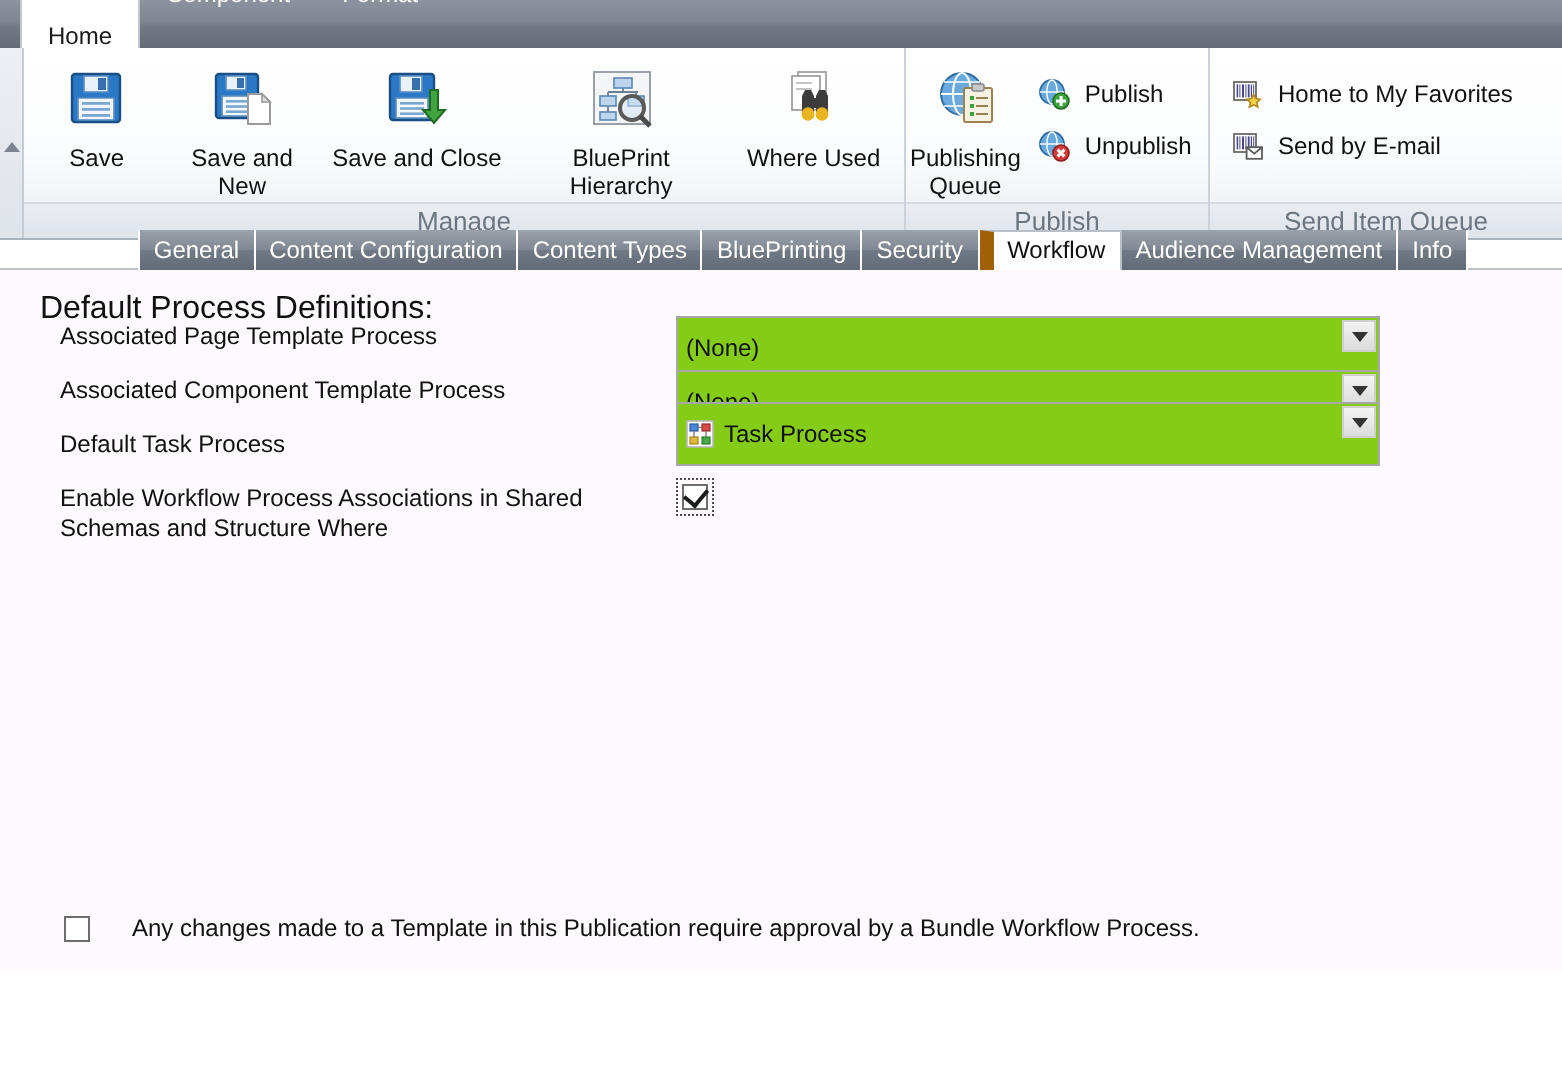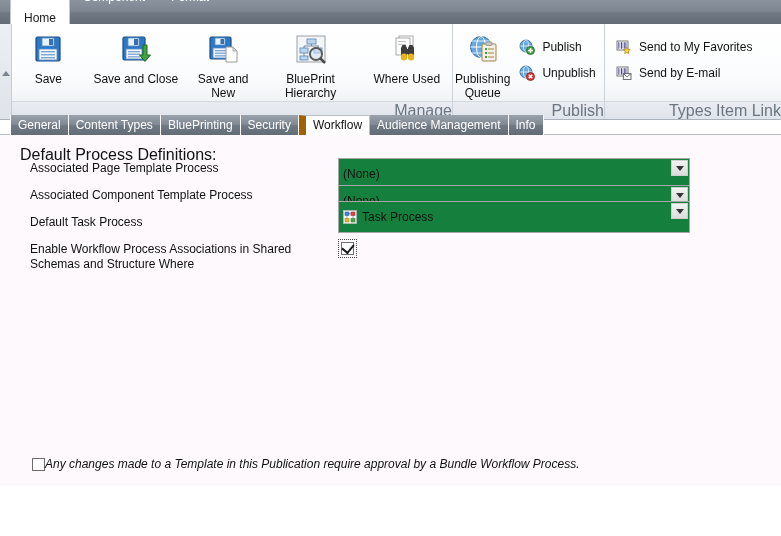--- a/index.html
+++ b/index.html
@@ -83,22 +83,22 @@
   .rgroup + .rgroup { border-left: 1px solid #ccd2da; }
   .rgroup-items {
     flex: 1;
     display: flex;
     align-items: flex-start;
     padding-top: 4px;
   }
   .rgroup-label {
     height: 17px;
     line-height: 17px;
-    text-align: right;
-    font-size: 16px;
+    text-align: center;
+    font-size: 13px;
     color: #6c7681;
     background: linear-gradient(to bottom, #e9edf2 0%, #dfe4eb 100%);
     border-top: 1px solid #d3d9e0;
   }
 
   
   .rbtn-big {
     width: 74px;
     display: flex;
     flex-direction: column;
@@ -133,23 +133,24 @@
   }
   .rbtn-small .ico { width: 18px; height: 16px; margin-right: 6px; display:flex; align-items:center; justify-content:center;}
   .rbtn-small .lbl { font-size: 12px; color: #111; }
 
   
   .ctab-strip {
     height: 15px;
     background: #ffffff;
     display: flex;
     align-items: flex-end;
-    padding-left: 10px;
-    box-sizing: border-box;
-    position: relative;
+    padding-left: 22px;
+    box-sizing: border-box;
+    position: relative;
+    justify-content: center;
   }
   .ctab-strip::after {
     content:"";
     position:absolute;
     left:0; right:0; bottom:0;
     height:1px;
     background:#b9bfc7;
   }
   .ctab {
     height: 20px;
@@ -191,21 +192,21 @@
   .frow-label {
     position: absolute;
     font-size: 12px;
     color: #111;
     line-height: 15px;
   }
 
   .ddl {
     position: absolute;
     height: 32px;
-    background: #15803d;
+    background: #84cc16;
     border: 1px solid #a7a6aa;
     box-sizing: border-box;
     display: flex;
     align-items: center;
     font-size: 12px;
     color: #111;
     padding-left: 4px;
     cursor: default;
     overflow: hidden;
     white-space: nowrap;
@@ -273,53 +274,53 @@
             <rect x="4" y="4" width="24" height="24" rx="1.5" fill="none" stroke="#1a4f86" stroke-width="1.2"></rect>
             <rect x="10" y="5" width="12" height="8" fill="#e8f2fb" stroke="#5a8cc0" stroke-width="0.8"></rect>
             <rect x="17" y="6" width="4" height="6" fill="#3a6fae"></rect>
             <rect x="7" y="16" width="18" height="11" fill="#f2f7fc" stroke="#5a8cc0" stroke-width="0.8"></rect>
             <rect x="9" y="18" width="14" height="1.4" fill="#7aa6d2"></rect>
             <rect x="9" y="21" width="14" height="1.4" fill="#7aa6d2"></rect>
             <rect x="9" y="24" width="14" height="1.4" fill="#7aa6d2"></rect>
           </svg>
         </span>
         <span class="lbl">Save</span>
-      </div>
-
-      <div class="rbtn-big wide">
-        <span class="ico">
-          <svg width="32" height="32" viewBox="0 0 32 32">
-            <rect x="3" y="4" width="22" height="23" rx="1.5" fill="#2b79c6" stroke="#1a4f86" stroke-width="1.2"></rect>
-            <rect x="8" y="5" width="11" height="8" fill="#e8f2fb" stroke="#5a8cc0" stroke-width="0.8"></rect>
-            <rect x="14" y="6" width="4" height="6" fill="#3a6fae"></rect>
-            <rect x="6" y="16" width="16" height="10" fill="#f2f7fc" stroke="#5a8cc0" stroke-width="0.8"></rect>
-            <rect x="8" y="18" width="12" height="1.3" fill="#7aa6d2"></rect>
-            <rect x="8" y="20.6" width="12" height="1.3" fill="#7aa6d2"></rect>
-            <rect x="8" y="23.2" width="12" height="1.3" fill="#7aa6d2"></rect>
-            <path d="M23 12 L23 22 L19.5 22 L25 28.5 L30.5 22 L27 22 L27 12 Z" fill="#3fa33f" stroke="#1f6b1f" stroke-width="1"></path>
-          </svg>
-        </span>
-        <span class="lbl">Save and Close</span>
       </div>
 
       <div class="rbtn-big">
         <span class="ico">
           <svg width="32" height="32" viewBox="0 0 32 32">
             <rect x="3" y="4" width="21" height="22" rx="1.5" fill="#2b79c6" stroke="#1a4f86" stroke-width="1.2"></rect>
             <rect x="8" y="5" width="10" height="7" fill="#e8f2fb" stroke="#5a8cc0" stroke-width="0.8"></rect>
             <rect x="13.5" y="6" width="3.5" height="5" fill="#3a6fae"></rect>
             <rect x="6" y="15" width="15" height="10" fill="#f2f7fc" stroke="#5a8cc0" stroke-width="0.8"></rect>
             <rect x="8" y="17" width="11" height="1.3" fill="#7aa6d2"></rect>
             <rect x="8" y="19.6" width="11" height="1.3" fill="#7aa6d2"></rect>
             <rect x="8" y="22.2" width="11" height="1.3" fill="#7aa6d2"></rect>
             <path d="M19 14 L26 14 L30 18 L30 29 L19 29 Z" fill="#ffffff" stroke="#9a9a9a" stroke-width="1"></path>
             <path d="M26 14 L26 18 L30 18 Z" fill="#dcdcdc" stroke="#9a9a9a" stroke-width="0.8"></path>
           </svg>
         </span>
         <span class="lbl">Save and New</span>
+      </div>
+
+      <div class="rbtn-big wide">
+        <span class="ico">
+          <svg width="32" height="32" viewBox="0 0 32 32">
+            <rect x="3" y="4" width="22" height="23" rx="1.5" fill="#2b79c6" stroke="#1a4f86" stroke-width="1.2"></rect>
+            <rect x="8" y="5" width="11" height="8" fill="#e8f2fb" stroke="#5a8cc0" stroke-width="0.8"></rect>
+            <rect x="14" y="6" width="4" height="6" fill="#3a6fae"></rect>
+            <rect x="6" y="16" width="16" height="10" fill="#f2f7fc" stroke="#5a8cc0" stroke-width="0.8"></rect>
+            <rect x="8" y="18" width="12" height="1.3" fill="#7aa6d2"></rect>
+            <rect x="8" y="20.6" width="12" height="1.3" fill="#7aa6d2"></rect>
+            <rect x="8" y="23.2" width="12" height="1.3" fill="#7aa6d2"></rect>
+            <path d="M23 12 L23 22 L19.5 22 L25 28.5 L30.5 22 L27 22 L27 12 Z" fill="#3fa33f" stroke="#1f6b1f" stroke-width="1"></path>
+          </svg>
+        </span>
+        <span class="lbl">Save and Close</span>
       </div>
 
       <div class="rbtn-big wide">
         <span class="ico">
           <svg width="32" height="32" viewBox="0 0 32 32">
             <rect x="2" y="3" width="28" height="26" fill="#f4f5f7" stroke="#9aa0a8" stroke-width="1"></rect>
             <rect x="12" y="6" width="9" height="5" fill="#bcd5ef" stroke="#5b86b5" stroke-width="0.8"></rect>
             <rect x="5" y="15" width="8" height="5" fill="#bcd5ef" stroke="#5b86b5" stroke-width="0.8"></rect>
             <rect x="19" y="15" width="8" height="5" fill="#bcd5ef" stroke="#5b86b5" stroke-width="0.8"></rect>
             <rect x="5" y="23" width="8" height="4" fill="#bcd5ef" stroke="#5b86b5" stroke-width="0.8"></rect>
@@ -421,21 +422,21 @@
                 <rect x="3.7" y="3.2" width="0.5" height="6.5"></rect>
                 <rect x="5" y="3.2" width="1" height="6.5"></rect>
                 <rect x="6.7" y="3.2" width="0.5" height="6.5"></rect>
                 <rect x="7.9" y="3.2" width="0.9" height="6.5"></rect>
                 <rect x="9.4" y="3.2" width="0.6" height="6.5"></rect>
                 <rect x="10.6" y="3.2" width="0.5" height="6.5"></rect>
               </g>
               <path d="M10.8 8.2 L11.8 10.3 L14.1 10.6 L12.4 12.2 L12.9 14.5 L10.8 13.4 L8.7 14.5 L9.2 12.2 L7.5 10.6 L9.8 10.3 Z" fill="#fcd24b" stroke="#b08a18" stroke-width="0.8"></path>
             </svg>
           </span>
-          <span class="lbl">Send to My Favorites</span>
+          <span class="lbl">Home to My Favorites</span>
         </div>
         <div class="rbtn-small">
           <span class="ico">
             <svg width="16" height="16" viewBox="0 0 16 16">
               <rect x="1" y="2" width="11" height="9" fill="#ffffff" stroke="#6a6a6a" stroke-width="0.9"></rect>
               <g fill="#4a4a8a">
                 <rect x="2.3" y="3.2" width="0.8" height="6.5"></rect>
                 <rect x="3.7" y="3.2" width="0.5" height="6.5"></rect>
                 <rect x="5" y="3.2" width="1" height="6.5"></rect>
                 <rect x="6.7" y="3.2" width="0.5" height="6.5"></rect>
@@ -444,27 +445,28 @@
                 <rect x="10.6" y="3.2" width="0.5" height="6.5"></rect>
               </g>
               <rect x="7.3" y="8.6" width="7.7" height="5.8" fill="#ffffff" stroke="#5a5a5a" stroke-width="0.9"></rect>
               <path d="M7.3 8.6 L11.15 11.8 L15 8.6" fill="none" stroke="#5a5a5a" stroke-width="0.9"></path>
             </svg>
           </span>
           <span class="lbl">Send by E-mail</span>
         </div>
       </div>
     </div>
-    <div class="rgroup-label">Types Item Link</div>
+    <div class="rgroup-label">Send Item Queue</div>
   </div>
 
 </div>
 
 <div class="ctab-strip">
   <div class="ctab">General</div>
+  <div class="ctab">Content Configuration</div>
   <div class="ctab">Content Types</div>
   <div class="ctab">BluePrinting</div>
   <div class="ctab">Security</div>
   <div class="ctab active">Workflow</div>
   <div class="ctab">Audience Management</div>
   <div class="ctab">Info</div>
 </div>
 
 <div class="form-area">
 
@@ -505,15 +507,15 @@
         <i></i>
       </span>
   </div>
 
   <div class="frow-label" style="left:30px; top:107px; width:300px;">Enable Workflow Process Associations in Shared Schemas and Structure Where</div>
   <div class="cbx focused" style="left:341px; top:107px;">
     <span class="tick"></span>
   </div>
 
   <div class="cbx" style="left:32px; top:323px;"></div>
-  <div class="frow-label" style="left:45px; top:322px;font-style:italic;">Any changes made to a Template in this Publication require approval by a Bundle Workflow Process.</div>
+  <div class="frow-label" style="left:66px; top:322px;">Any changes made to a Template in this Publication require approval by a Bundle Workflow Process.</div>
 
 </div>
 
 </body></html>

